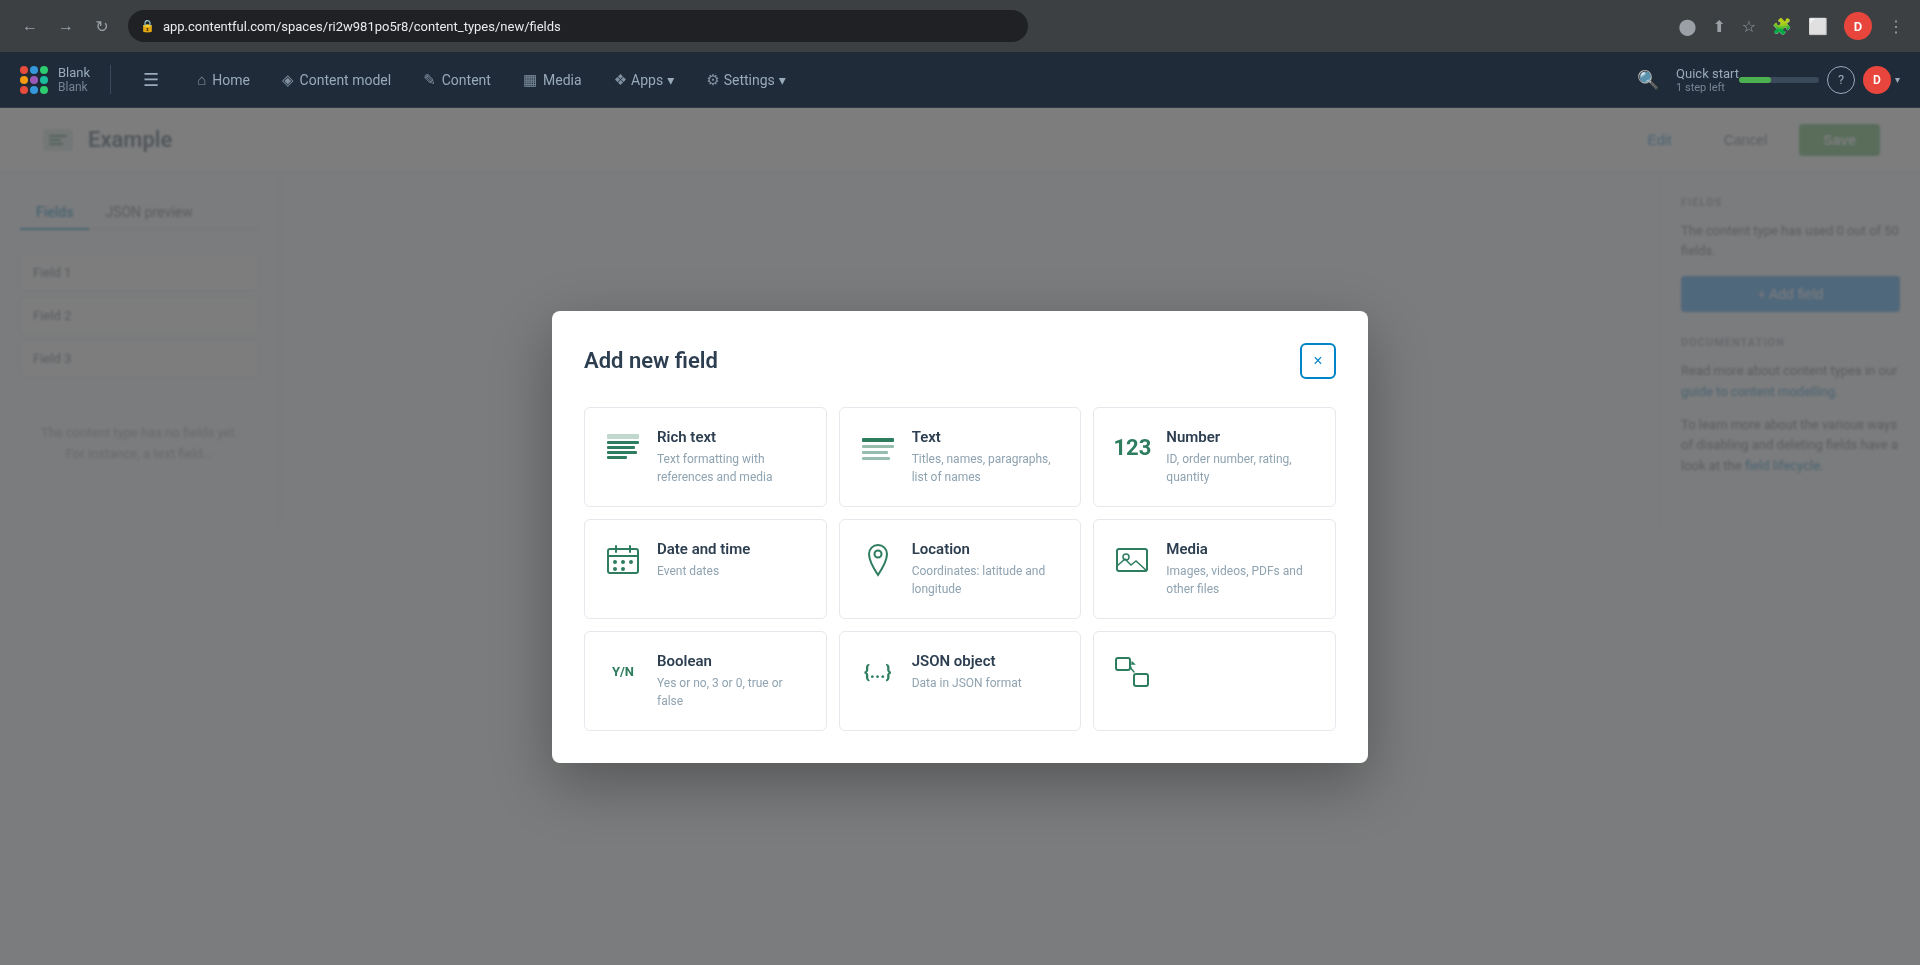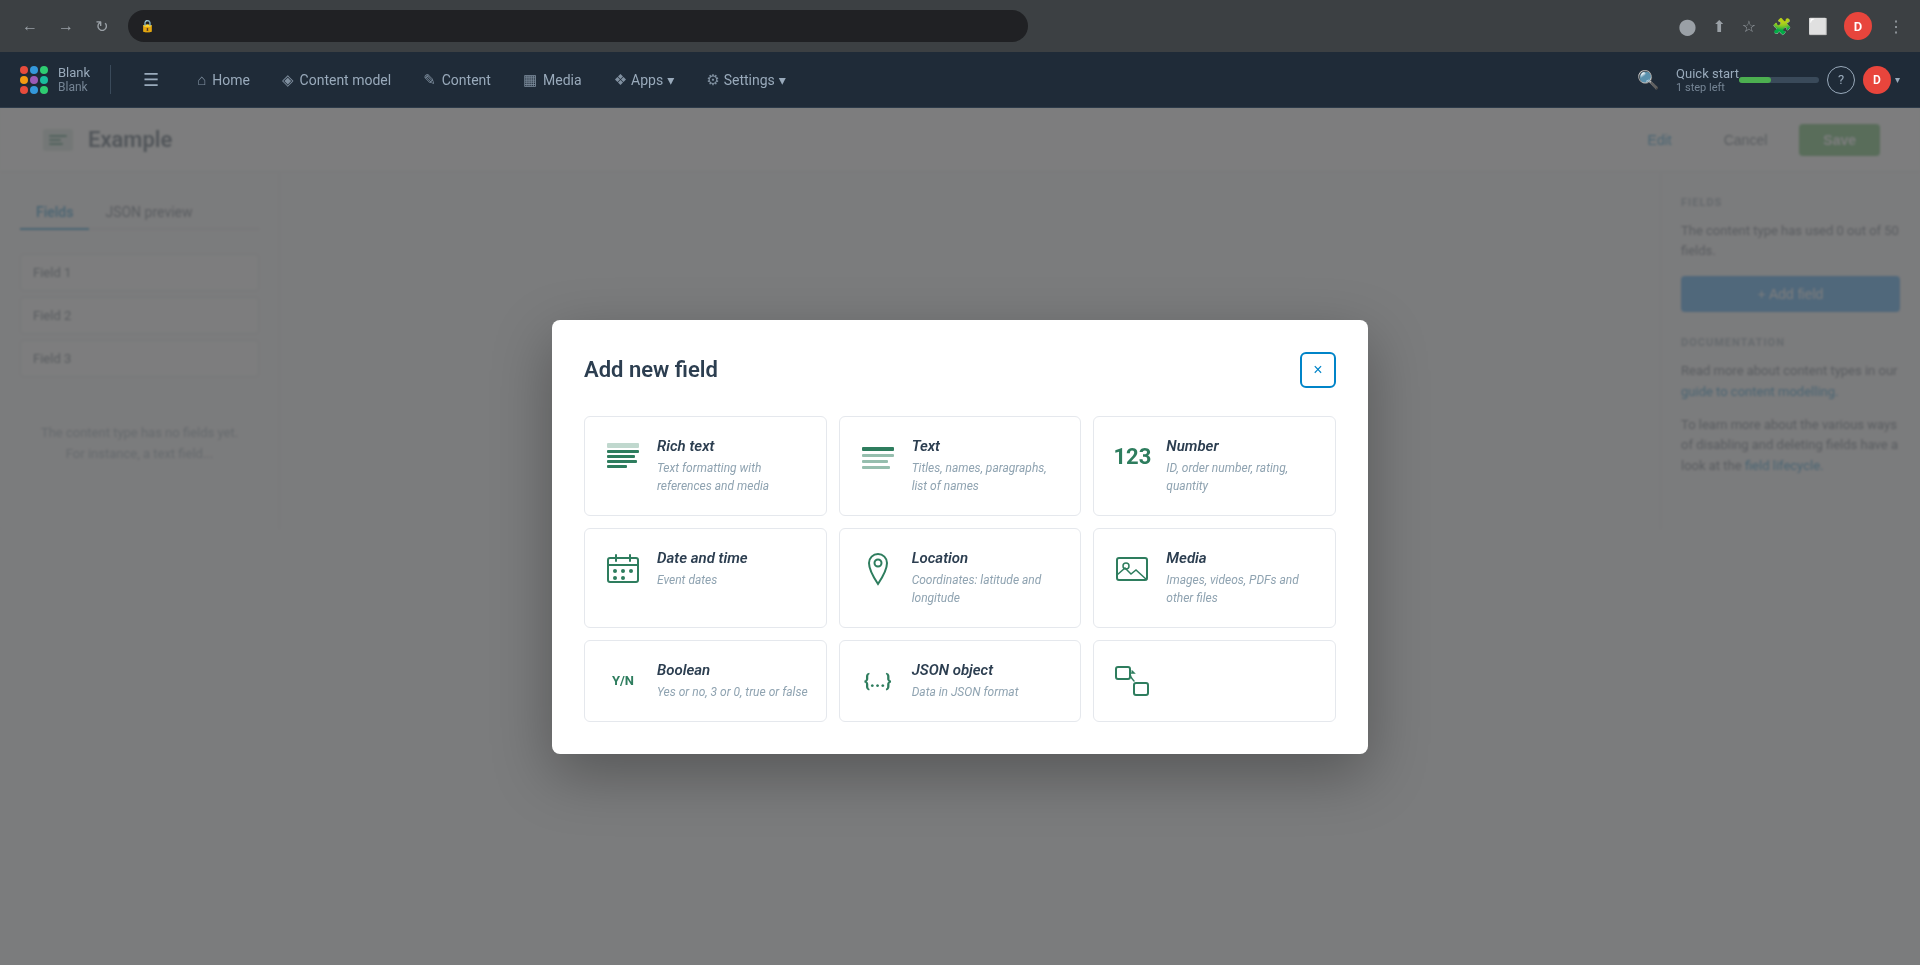--- a/index.html
+++ b/index.html
@@ -227,38 +227,39 @@
     }
     .field-type-card {
       border: 1px solid #e5e8ed; border-radius: 6px; padding: 20px 18px;
       cursor: pointer; display: flex; align-items: flex-start; gap: 14px;
       transition: border-color 0.2s, box-shadow 0.2s;
     }
     .field-type-icon {
       width: 40px; height: 40px; flex-shrink: 0;
       display: flex; align-items: center; justify-content: center;
     }
-    .field-type-info { flex: 1; font-style: italic; }
+    .field-type-info { flex: 1; }
     .field-type-name { font-size: 15px; font-weight: 600; color: #2c3e50; margin-bottom: 4px; }
     .field-type-desc { font-size: 12px; color: #8fa3b1; line-height: 1.5; }
 
     
     .bg-content { filter: blur(1px); opacity: 0.4; }
   </style>
 </head>
 <body>
 
 <div class="browser-chrome">
   <div class="browser-nav-buttons">
     <button class="nav-btn">←</button>
     <button class="nav-btn">→</button>
     <button class="nav-btn">↻</button>
   </div>
   <div class="address-bar">
     <span class="lock-icon">🔒</span>
+    <span class="address-text">app.contentful.com/spaces/ri2w981po5r8/content_types/new/fields</span>
   </div>
   <div class="browser-actions">
     <span class="browser-action-icon">⬤</span>
     <span class="browser-action-icon">⬆</span>
     <span class="browser-action-icon">☆</span>
     <span class="browser-action-icon">🧩</span>
     <span class="browser-action-icon">⬜</span>
     <div class="profile-circle">D</div>
     <span class="browser-action-icon">⋮</span>
   </div>

